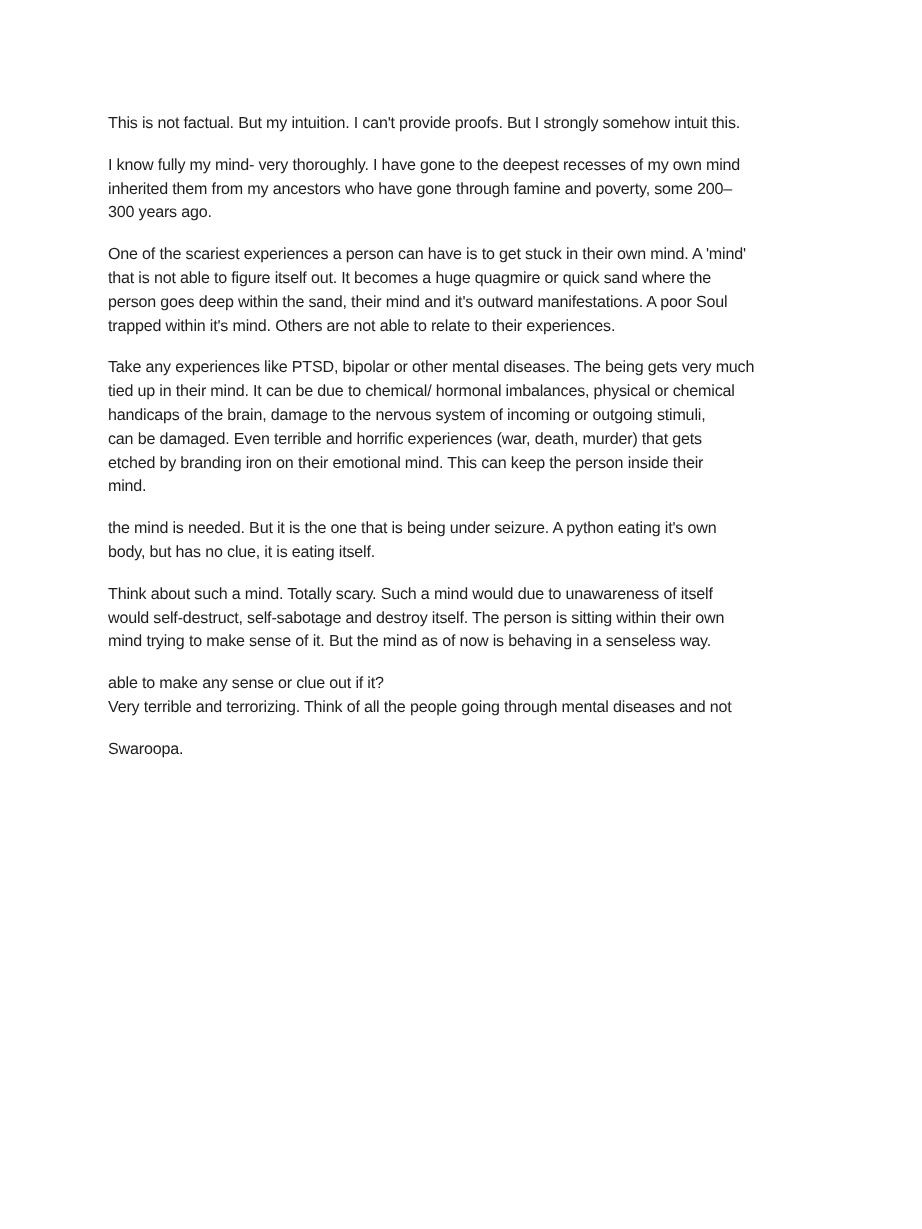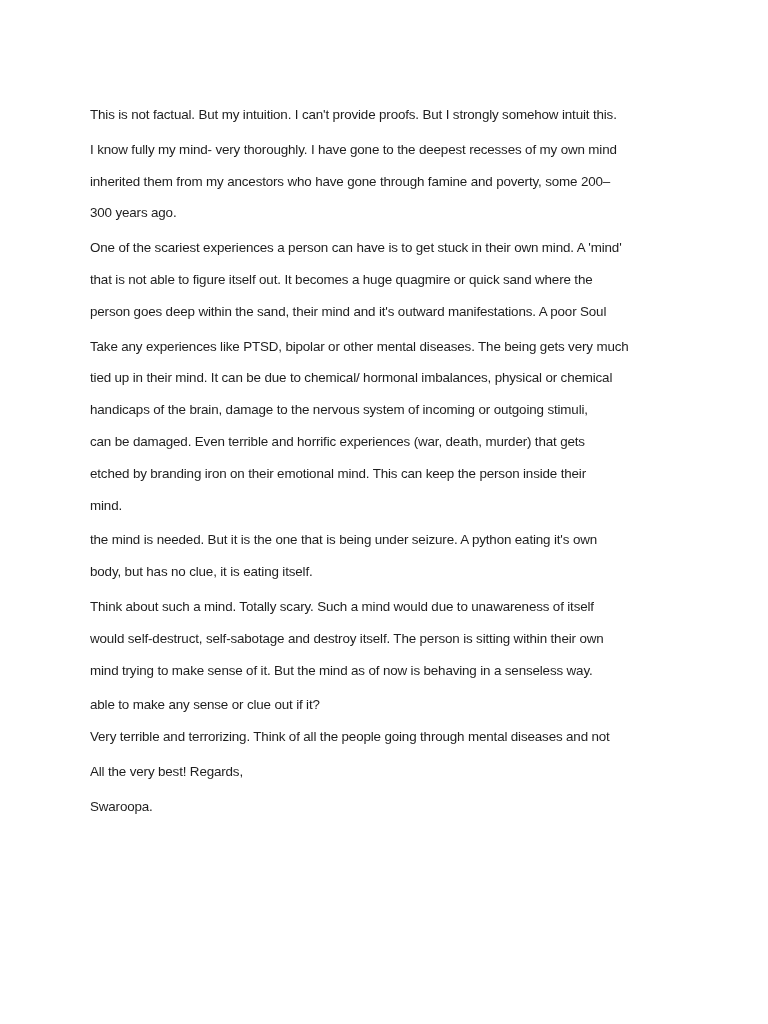--- a/index.html
+++ b/index.html
@@ -4,38 +4,39 @@
   <style>
     html, body { margin: 0; padding: 0; background: #ffffff; }
     body { width: 768px; height: 1024px; overflow: hidden; position: relative; }
     .page {
       position: absolute; left: 90px; top: 93px; width: 600px;
       font-family: "Liberation Sans", sans-serif;
       font-size: 13.4px; line-height: 19.8px; color: #1e1e1e;
       letter-spacing: -0.15px;
     }
     .page p { margin: 0 0 15px 0; }
-    .page .line { display: block; white-space: nowrap; margin-top: 12px; }
+    .page .line { display: block; white-space: nowrap; }
   </style>
 </head>
 <body>
 
 <div class="page">
   <p>
     <span class="line">This is not factual. But my intuition. I can't provide proofs. But I strongly somehow intuit this.</span>
   </p>
   <p>
     <span class="line">I know fully my mind- very thoroughly. I have gone to the deepest recesses of my own mind</span>
     <span class="line">inherited them from my ancestors who have gone through famine and poverty, some 200–</span>
     <span class="line">300 years ago.</span>
   </p>
   <p>
     <span class="line">One of the scariest experiences a person can have is to get stuck in their own mind. A 'mind'</span>
     <span class="line">that is not able to figure itself out. It becomes a huge quagmire or quick sand where the</span>
     <span class="line">person goes deep within the sand, their mind and it's outward manifestations. A poor Soul</span>
+    <span class="line">trapped within it's mind. Others are not able to relate to their experiences.</span>
   </p>
   <p>
     <span class="line">Take any experiences like PTSD, bipolar or other mental diseases. The being gets very much</span>
     <span class="line">tied up in their mind. It can be due to chemical/ hormonal imbalances, physical or chemical</span>
     <span class="line">handicaps of the brain, damage to the nervous system of incoming or outgoing stimuli,</span>
     <span class="line">can be damaged. Even terrible and horrific experiences (war, death, murder) that gets</span>
     <span class="line">etched by branding iron on their emotional mind. This can keep the person inside their</span>
     <span class="line">mind.</span>
   </p>
   <p>
@@ -45,18 +46,15 @@
   <p>
     <span class="line">Think about such a mind. Totally scary. Such a mind would due to unawareness of itself</span>
     <span class="line">would self-destruct, self-sabotage and destroy itself. The person is sitting within their own</span>
     <span class="line">mind trying to make sense of it. But the mind as of now is behaving in a senseless way.</span>
   </p>
   <p>
     <span class="line">able to make any sense or clue out if it?</span>
     <span class="line">Very terrible and terrorizing. Think of all the people going through mental diseases and not</span>
   </p>
   <p>
-    <span class="line">All the very best! Regards,</span>
-  </p>
-  <p>
     <span class="line">Swaroopa.</span>
   </p>
 </div>
 
 </body></html>

